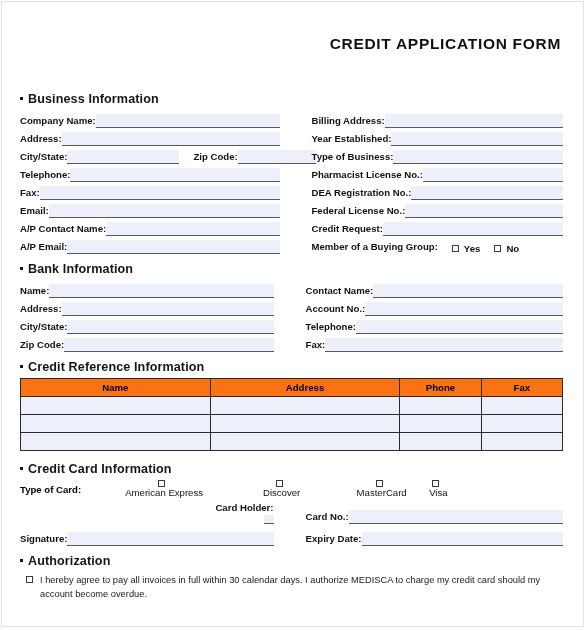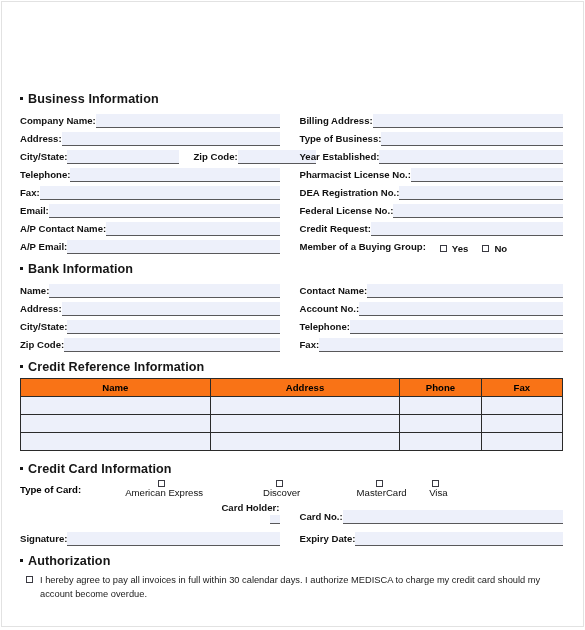--- a/index.html
+++ b/index.html
@@ -50,21 +50,21 @@
   .section-title .bullet {
     display: inline-block;
     width: 3px;
     height: 3px;
     background: #161616;
     vertical-align: 3px;
     margin-right: 5px;
   }
   .cols {
     display: flex;
-    gap: 0;
+    gap: 12px;
   }
   .col {
     width: 50%;
     box-sizing: border-box;
   }
   .col.left { padding-right: 12px; }
   .col.right { padding-left: 8px; }
 
   .frow {
     display: flex;
@@ -151,20 +151,21 @@
     line-height: 13.5px;
     color: #1a1a1a;
     max-width: 528px;
   }
 </style>
 </head>
 <body>
 
 <div class="page">
 
+  <div class="title">CREDIT APPLICATION FORM</div>
 
   <div class="section" style="top:90px;">
     <div class="section-title">
       <span class="bullet"></span><span>Business Information</span>
     </div>
     <div class="cols">
       <div class="col left">
 
         <div class="frow">
           <span class="flabel">Company Name:</span>
@@ -211,26 +212,26 @@
 
       </div>
       <div class="col right">
 
         <div class="frow">
           <span class="flabel">Billing Address:</span>
           <span class="fline"></span>
         </div>
 
         <div class="frow">
+          <span class="flabel">Year Established:</span>
+          <span class="fline"></span>
+        </div>
+
+        <div class="frow">
           <span class="flabel">Type of Business:</span>
-          <span class="fline"></span>
-        </div>
-
-        <div class="frow">
-          <span class="flabel">Year Established:</span>
           <span class="fline"></span>
         </div>
 
         <div class="frow">
           <span class="flabel">Pharmacist License No.:</span>
           <span class="fline"></span>
         </div>
 
         <div class="frow">
           <span class="flabel">DEA Registration No.:</span>

